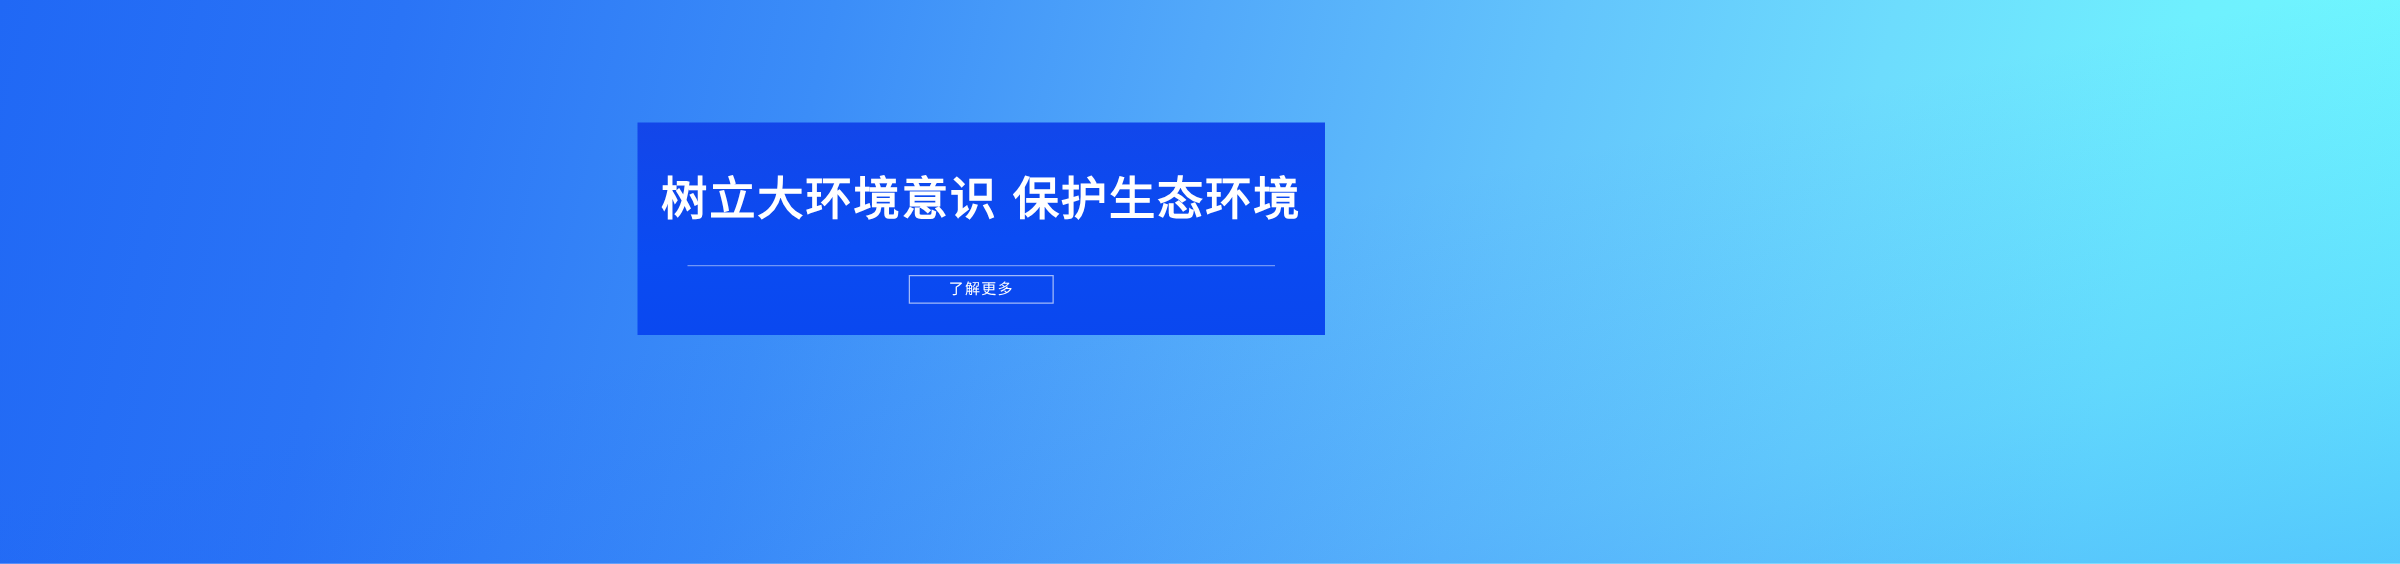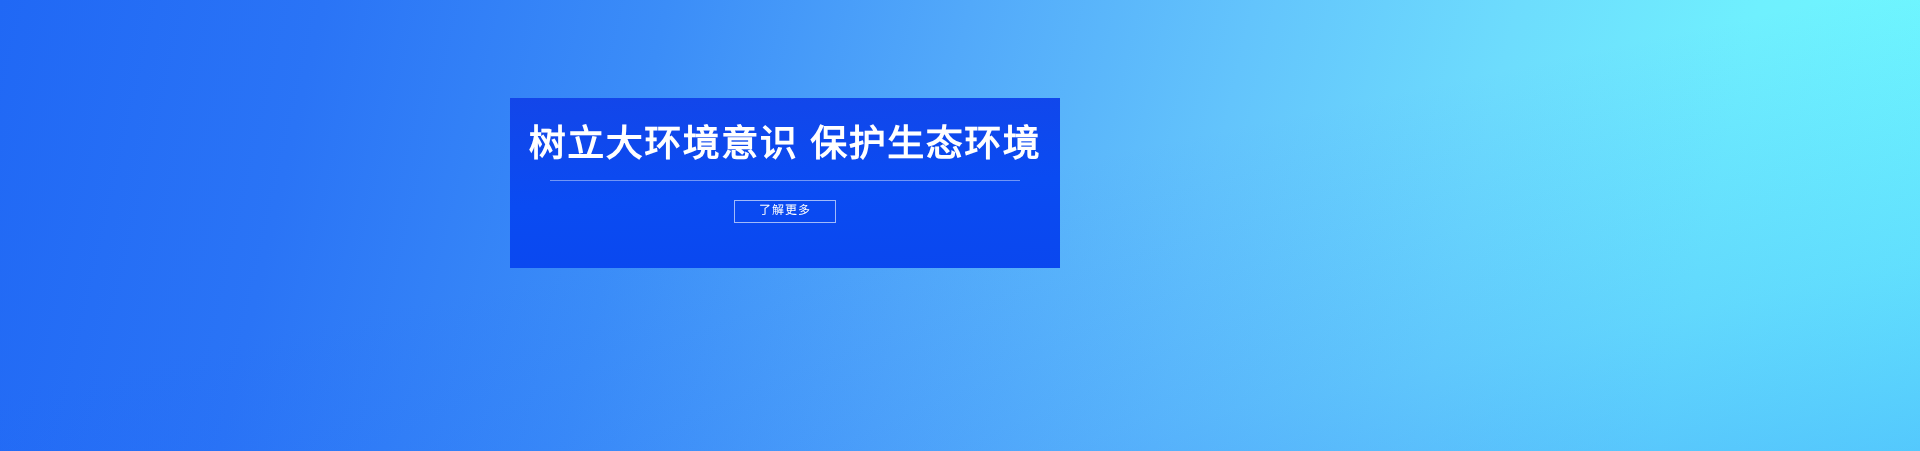--- a/index.html
+++ b/index.html
@@ -63,21 +63,21 @@
   }
 
   .panel-title {
     font-size: 37px;
     line-height: 1.08;
     font-weight: 700;
     color: #ffffff;
     letter-spacing: 1.5px;
     white-space: nowrap;
     text-align: right;
-    margin: 0;
+    margin: 16px;
   }
 
   .panel-divider {
     width: 470px;
     height: 1px;
     background: rgba(255, 255, 255, 0.42);
     margin: 16px 0 0 0;
     border: 0;
   }
 
@@ -86,28 +86,28 @@
     font-size: 13px;
     line-height: 1.2;
     font-weight: 400;
     color: #ffffff;
     letter-spacing: 0.15px;
     white-space: nowrap;
     text-align: center;
   }
 
   .panel-cta {
-    margin-top: 19px;
-    width: 102px;
+    margin-top: 7px;
+    width: 116px;
     height: 23px;
     box-sizing: border-box;
     border: 1px solid rgba(255, 255, 255, 0.62);
     background: transparent;
     color: #ffffff;
-    font-family: Liberation Mono, monospace;
+    font-family: Liberation Sans, sans-serif;
     font-size: 12px;
     letter-spacing: 1px;
     line-height: 1;
     display: flex;
     align-items: center;
     justify-content: center;
     cursor: pointer;
     padding: 0;
   }
 </style>

